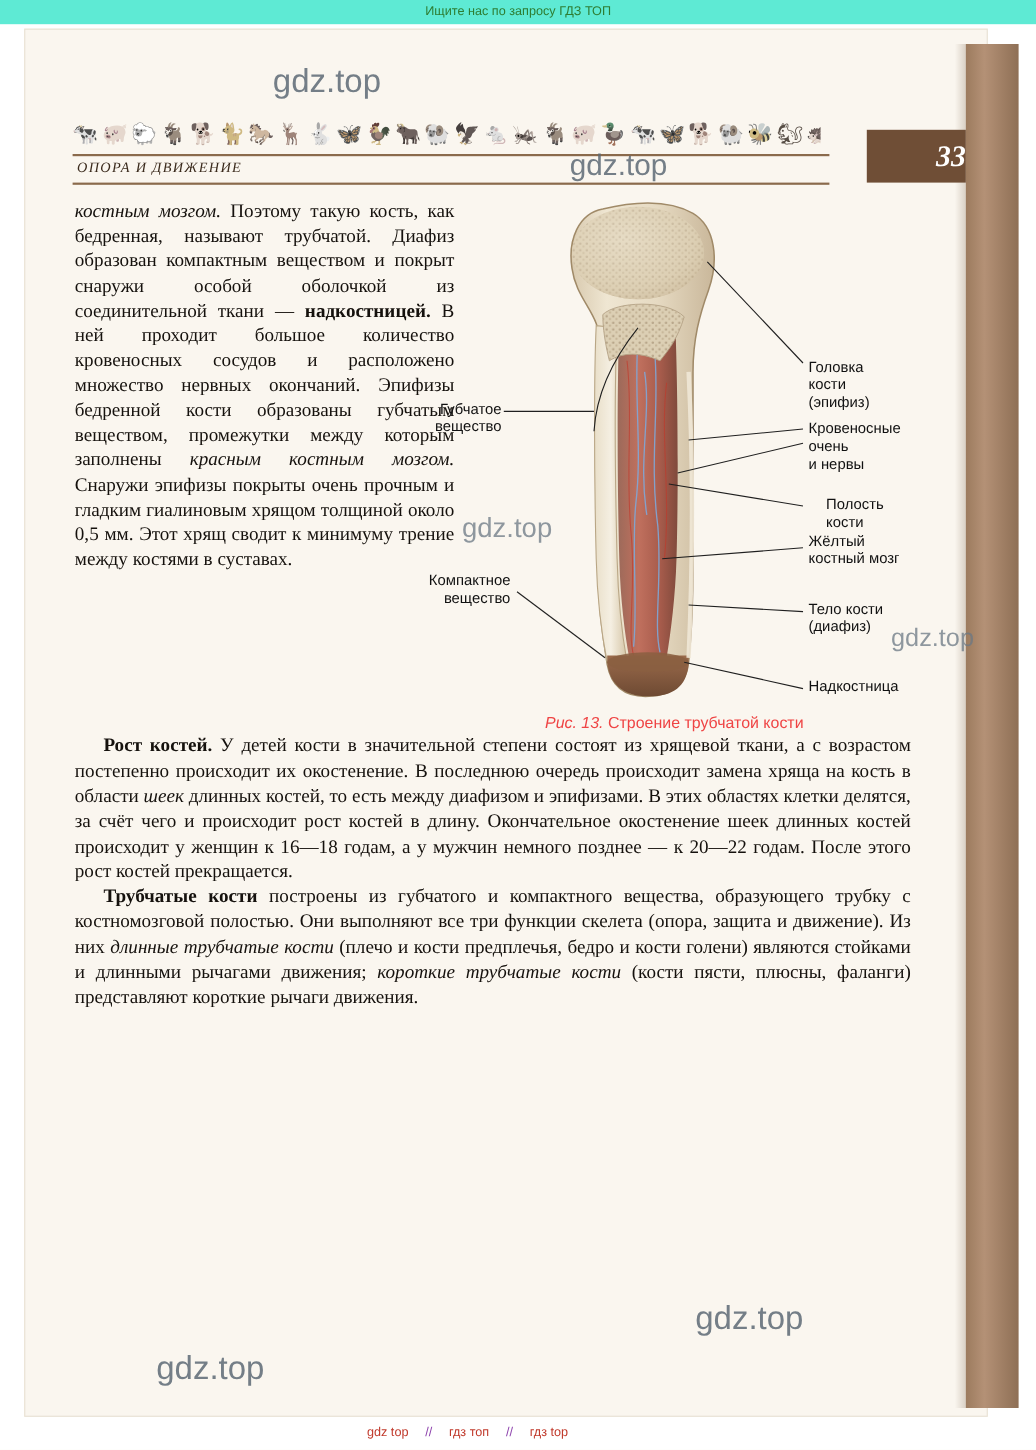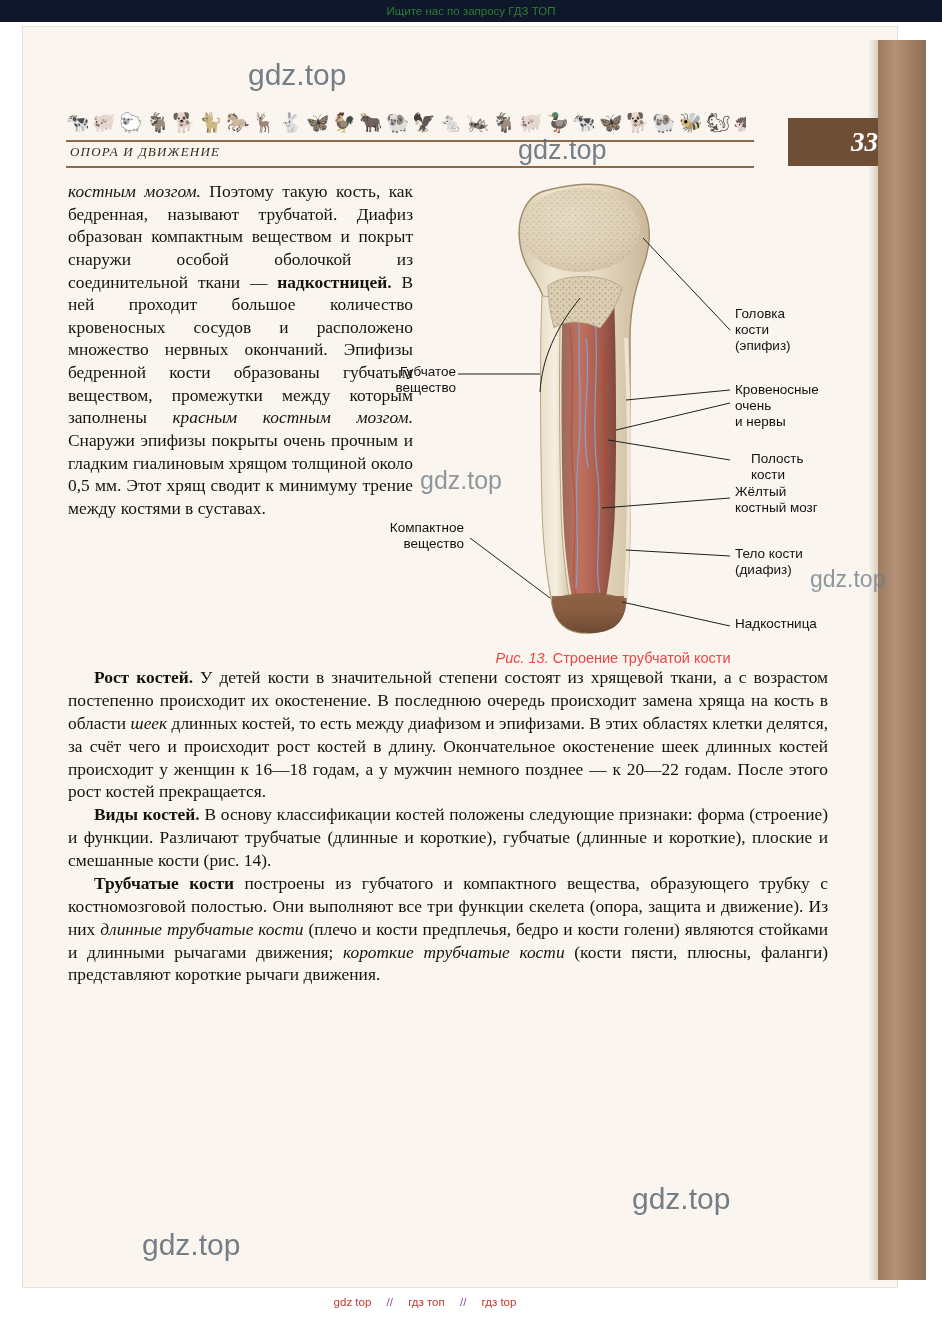--- a/index.html
+++ b/index.html
@@ -9,21 +9,21 @@
     background: #ffffff;
     font-family: "Liberation Serif", serif;
     position: relative;
     overflow: hidden;
   }
   
   .top-banner {
     position:absolute; top:0; left:0; width:942px; height:22px;
     display:flex; align-items:center; justify-content:center;
     font-family:"Liberation Sans", sans-serif;
-    font-size:11.5px; color:#2e7d32; background:#0f172a;
+    font-size:11.5px; color:#2e7d32; background:#5eead4;
   }
   
   .page-sheet {
     position:absolute; top:26px; left:22px; width:876px; height:1262px;
     background:#faf6ef;
     border:1px solid #e8e0d2;
   }
   
   .right-bar {
     position:absolute; top:40px; right:16px; width:48px; height:1240px;
@@ -255,21 +255,21 @@
       <line x1="178" y1="262" x2="300" y2="282"></line>
       <line x1="172" y1="330" x2="300" y2="320"></line>
       <line x1="196" y1="372" x2="300" y2="378"></line>
       <line x1="192" y1="424" x2="300" y2="448"></line>
       <path d="M150 120 C126 150 112 180 110 214"></path>
       <line x1="110" y1="196" x2="28" y2="196"></line>
       <line x1="120" y1="420" x2="40" y2="360"></line>
     </g>
   </svg>
 
-  <div class="lbl right" style="top:128px; left:305px;">Головка
+  <div class="lbl right" style="top:148px; left:305px;">Головка
 кости
 (эпифиз)</div>
   <div class="lbl right" style="top:204px; left:305px;">Кровеносные
 очень
 и нервы</div>
   <div class="lbl right" style="top:273px; left:321px;">Полость кости</div>
   <div class="lbl right" style="top:306px; left:305px;">Жёлтый
 костный мозг</div>
   <div class="lbl right" style="top:368px; left:305px;">Тело кости
 (диафиз)</div>
@@ -280,21 +280,20 @@
 вещество</div>
 </div>
 
 <div class="fig-caption">
   <i>Рис. 13.</i>
   <span>Строение трубчатой кости</span>
 </div>
 
 <div class="body-text">
   <p class="first"><b>Рост костей.</b> У детей кости в значительной степени состоят из хрящевой ткани, а с возрастом постепенно происходит их окостенение. В последнюю очередь происходит замена хряща на кость в области <i>шеек</i> длинных костей, то есть между диафизом и эпифизами. В этих областях клетки делятся, за счёт чего и происходит рост костей в длину. Окончательное окостенение шеек длинных костей происходит у женщин к 16—18 годам, а у мужчин немного позднее — к 20—22 годам. После этого рост костей прекращается.</p>
-  <p><b>Виды костей.</b> В основу классификации костей положены следующие признаки: форма (строение) и функции. Различают трубчатые (длинные и короткие), губчатые (длинные и короткие), плоские и смешанные кости (рис. 14).</p>
   <p><b>Трубчатые кости</b> построены из губчатого и компактного вещества, образующего трубку с костномозговой полостью. Они выполняют все три функции скелета (опора, защита и движение). Из них <i>длинные трубчатые кости</i> (плечо и кости предплечья, бедро и кости голени) являются стойками и длинными рычагами движения; <i>короткие трубчатые кости</i> (кости пясти, плюсны, фаланги) представляют короткие рычаги движения.</p>
 </div>
 
 <div class="wm wm-1">gdz.top</div>
 <div class="wm wm-2">gdz.top</div>
 <div class="wm wm-3">gdz.top</div>
 <div class="wm wm-4">gdz.top</div>
 <div class="wm wm-5">gdz.top</div>
 <div class="wm wm-6">gdz.top</div>
 

